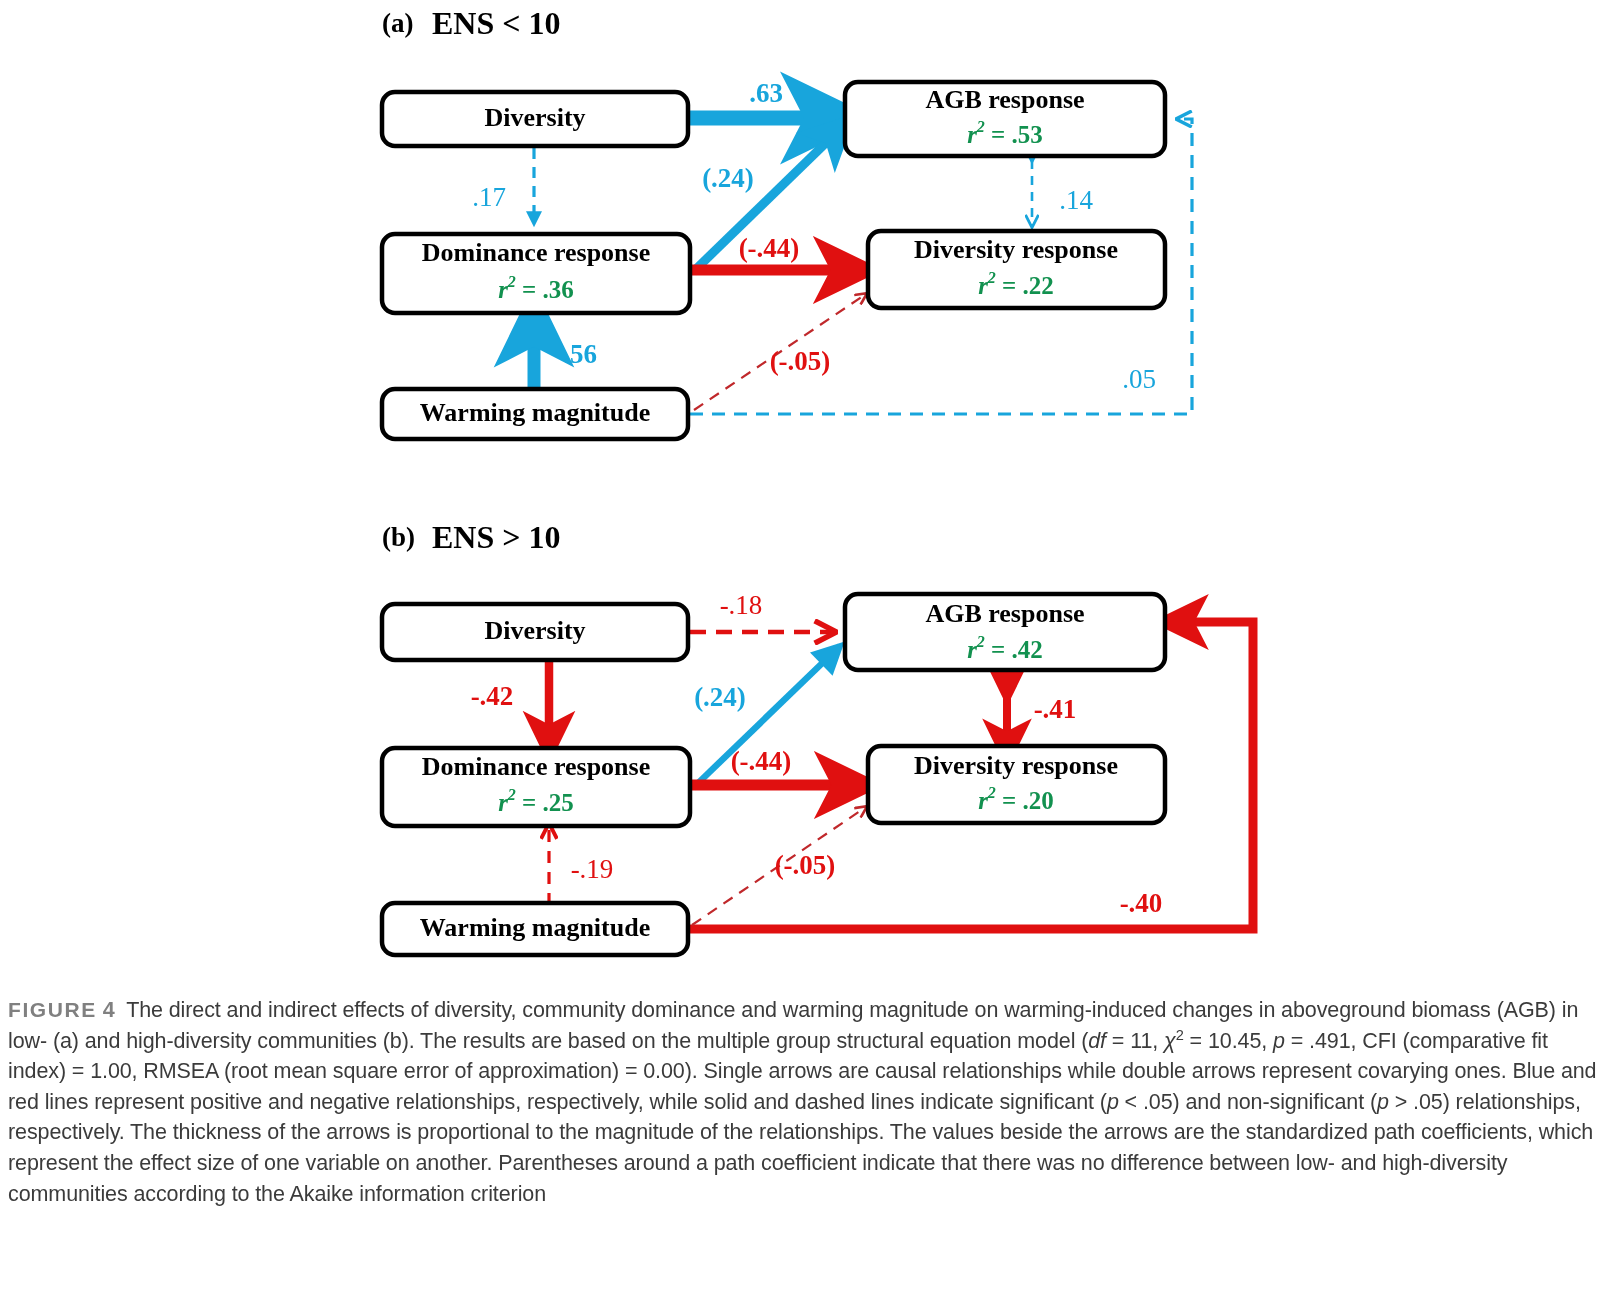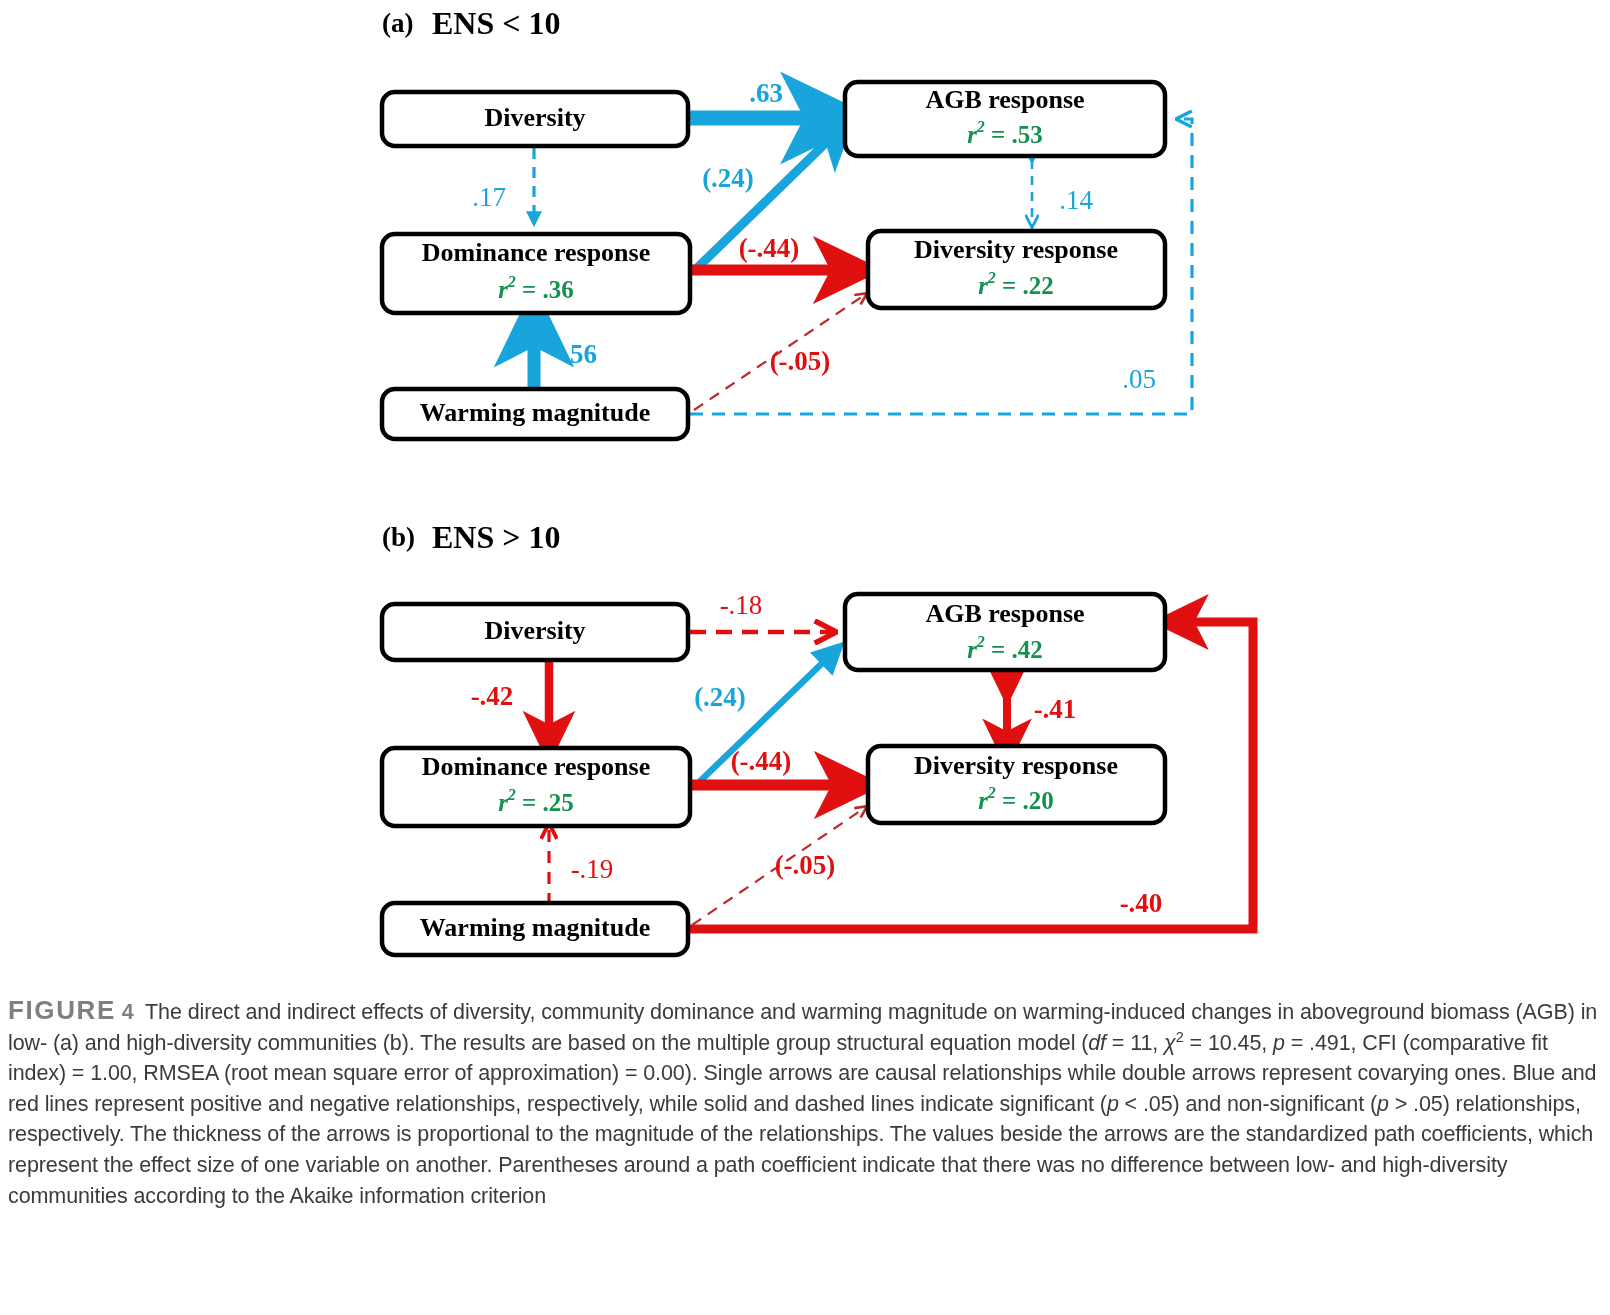--- a/index.html
+++ b/index.html
@@ -82,21 +82,21 @@
     font-family: "Liberation Sans", sans-serif;
     font-size: 21.5px;
     line-height: 30.6px;
     color: #3B3B3B;
     letter-spacing: -0.1px;
   }
   #caption .fig-label {
     font-weight: bold;
     letter-spacing: 1.6px;
     color: #808080;
-    font-size: 26px;
+    font-size: 21px;
   }
   #caption .fig-num {
     font-weight: bold;
     color: #808080;
     letter-spacing: 0px;
   }
   #caption i { }
   #caption sup { font-size: 0.68em; vertical-align: super; line-height: 0; }
 </style>
 </head>

